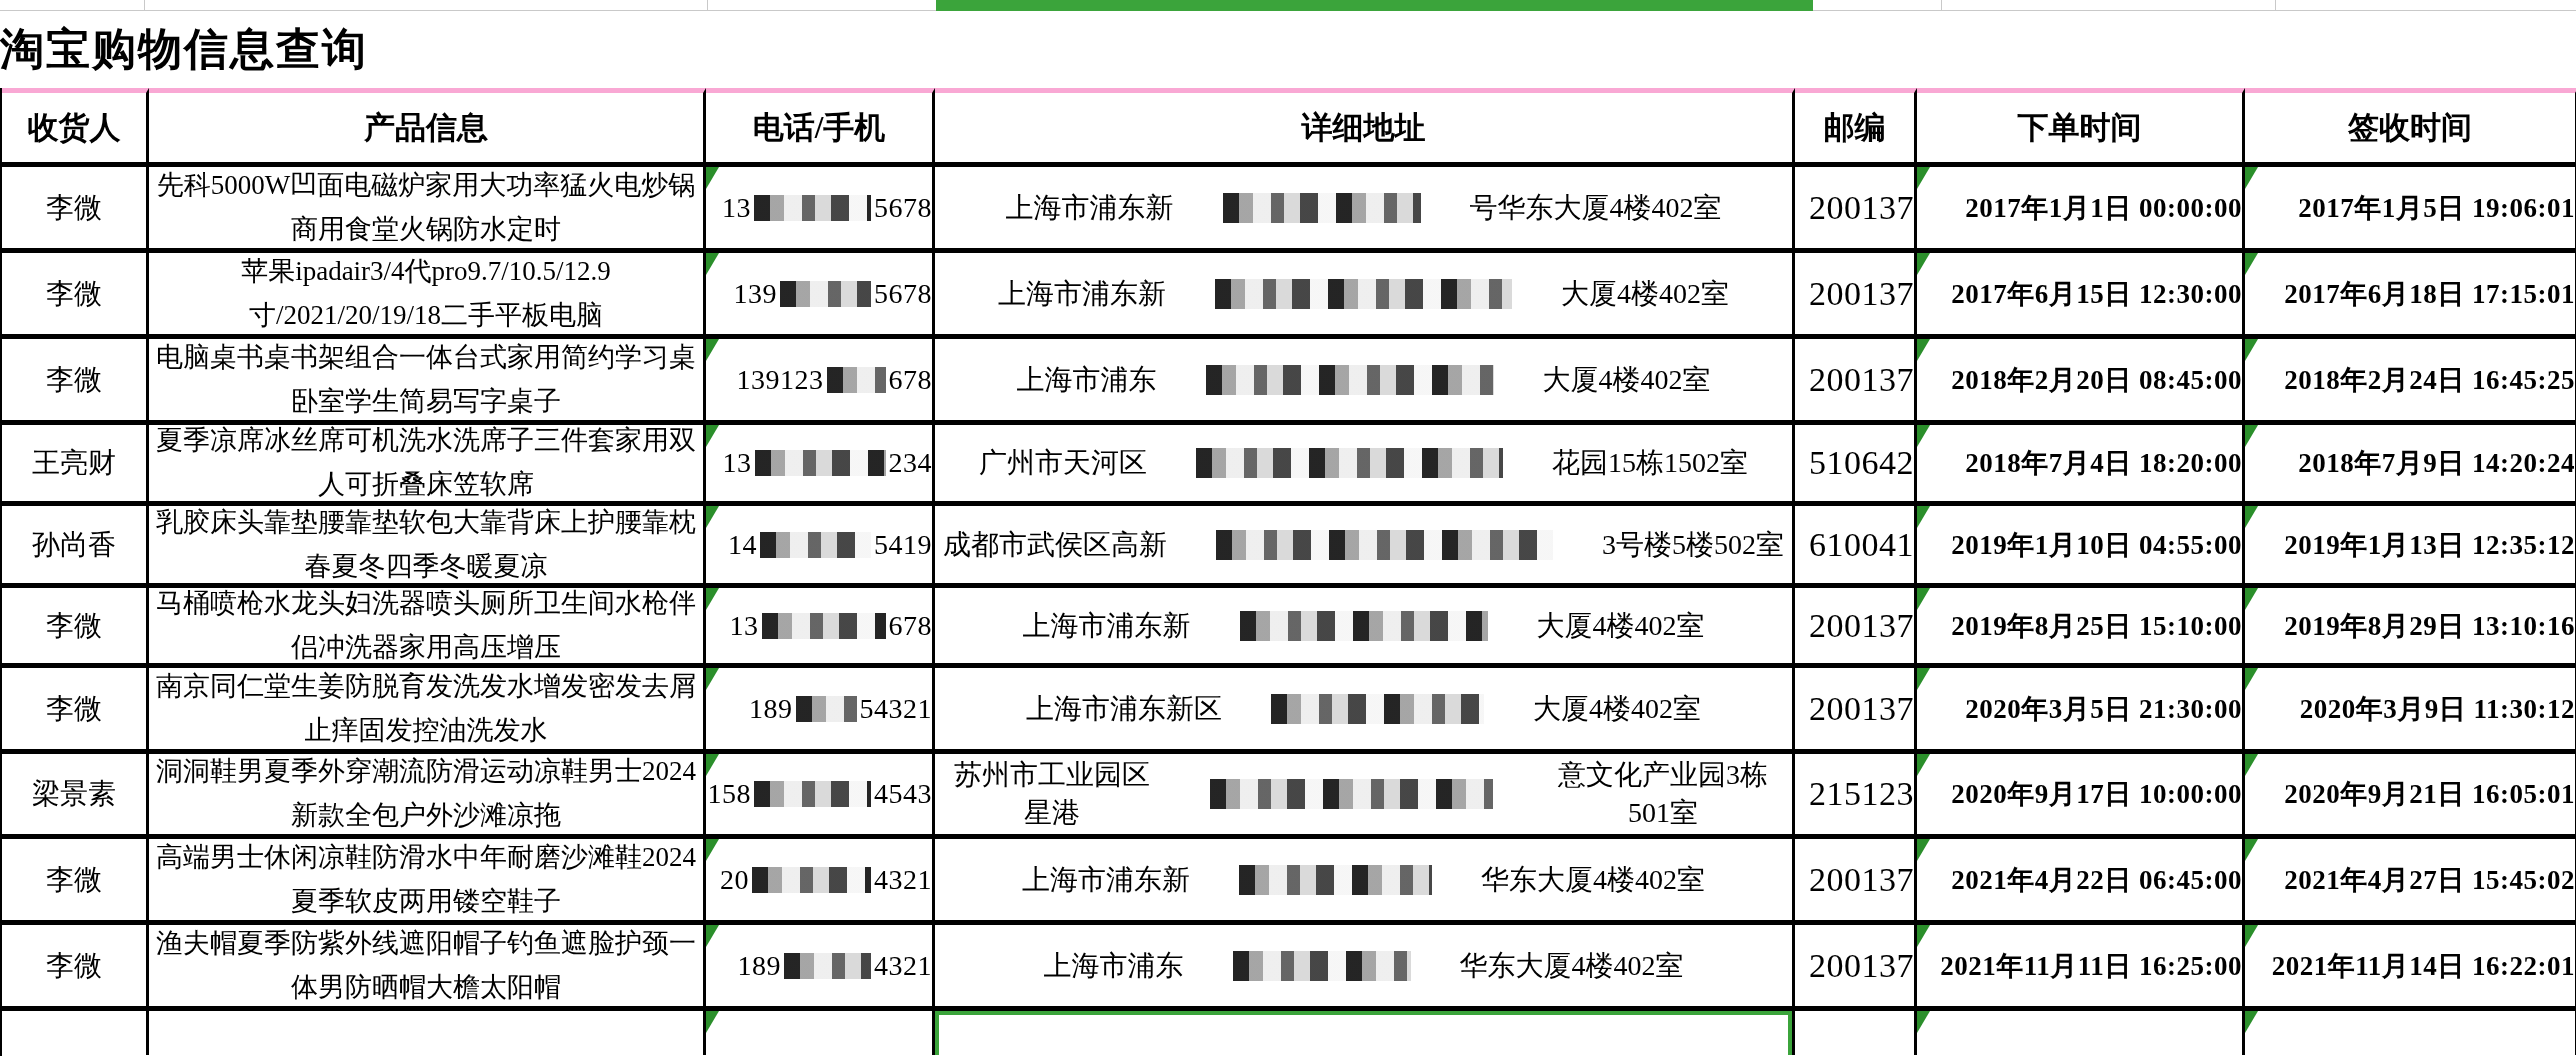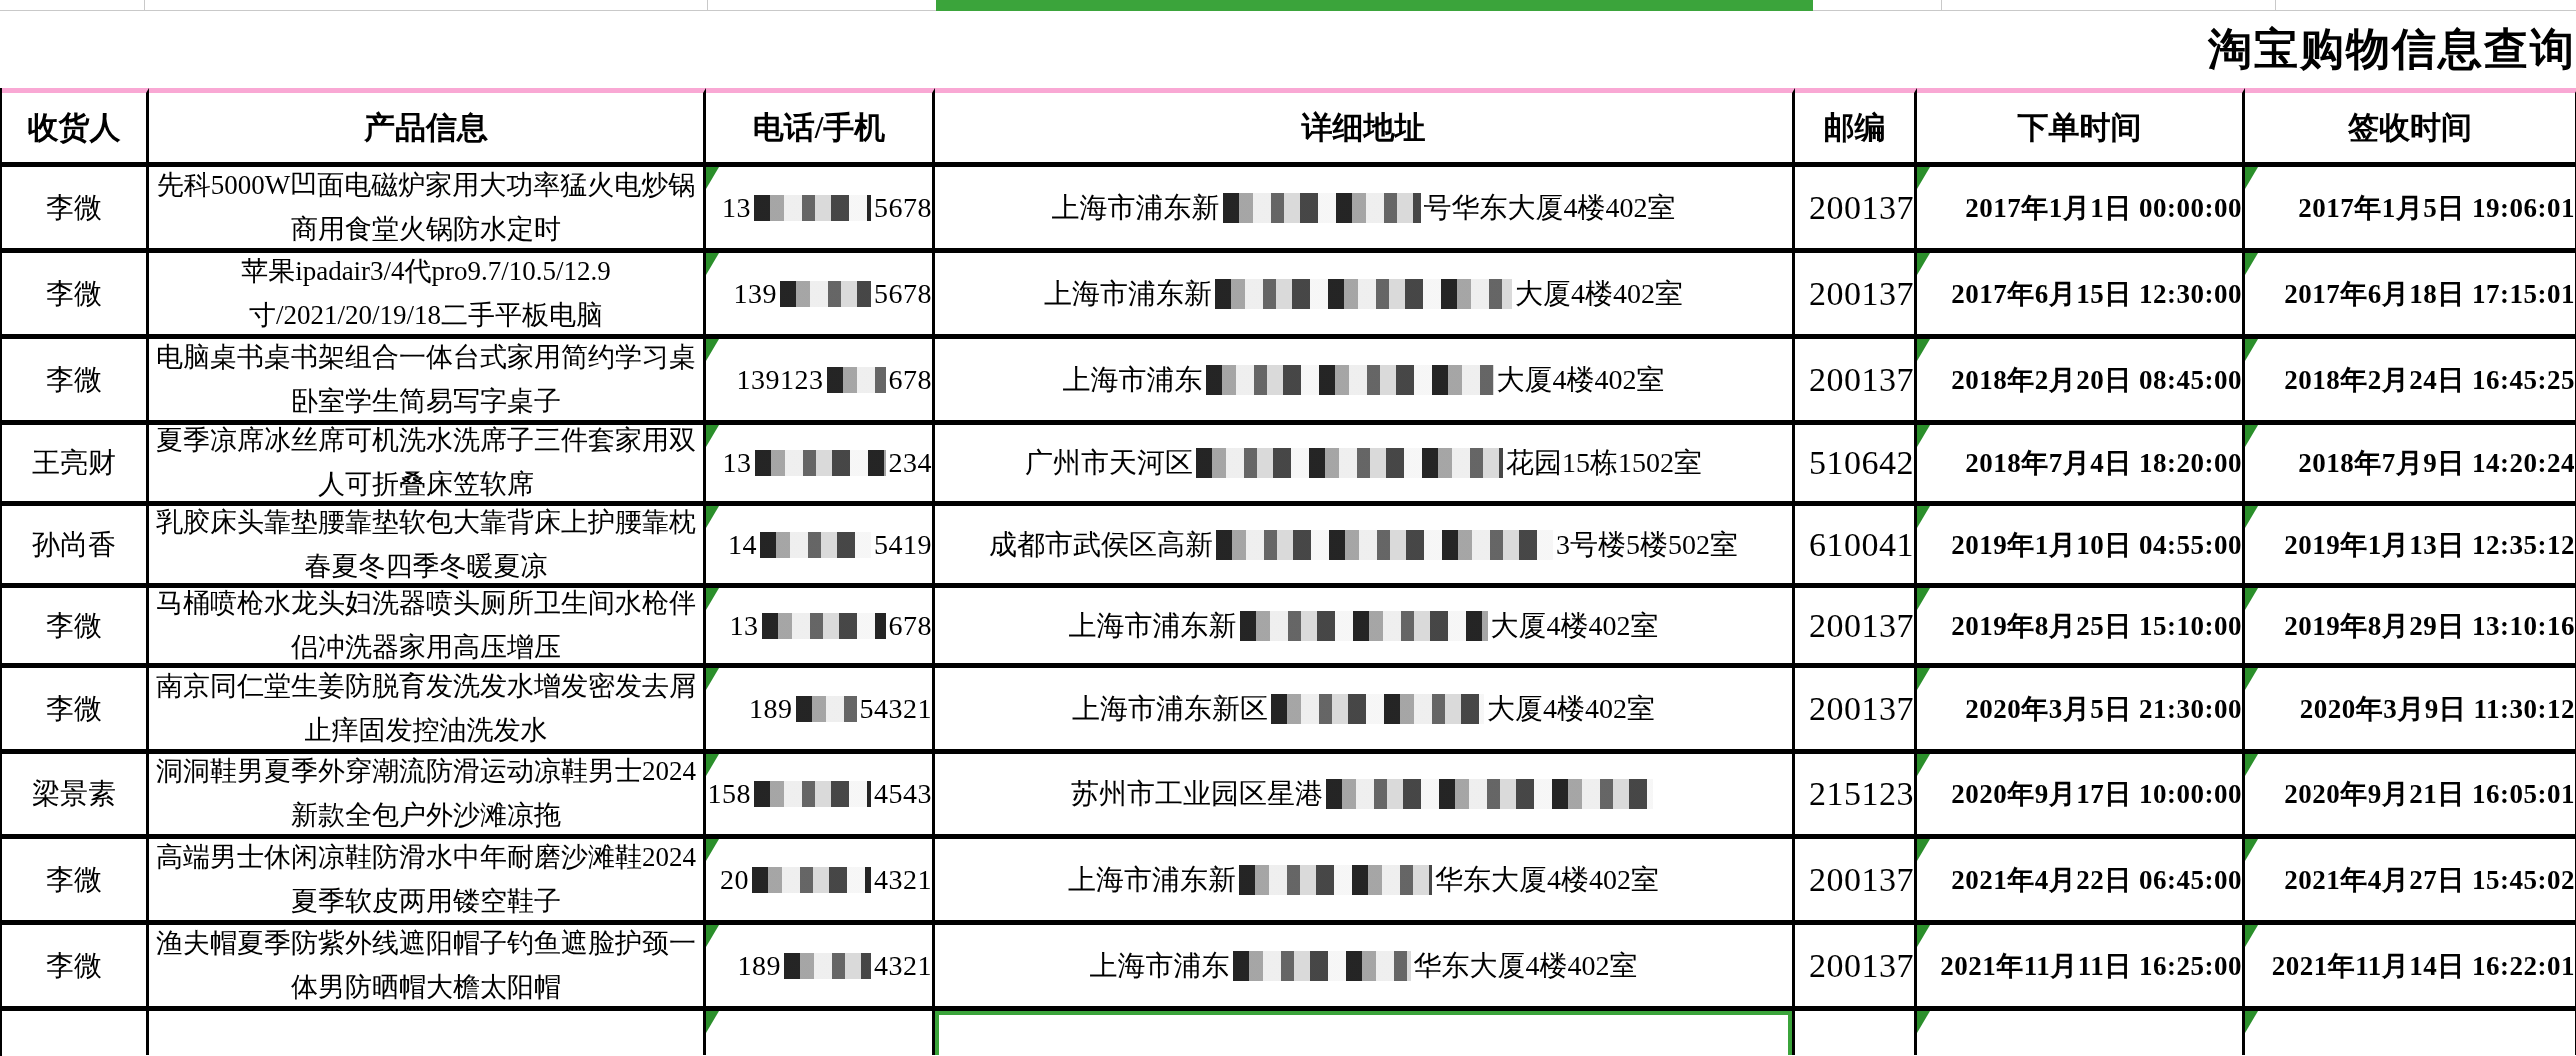--- a/index.html
+++ b/index.html
@@ -17,21 +17,21 @@
     border-bottom:1px solid #c9c9c9;
     background:#fff;
   }
   .topstrip .tick{position:absolute;top:0;width:1px;height:10px;background:#c9c9c9;}
   .sel-top-bar{
     position:absolute;top:0;left:936px;width:877px;height:11px;
     z-index:3;
   }
   
   .title-row{
-    height:77px;display:flex;align-items:center;justify-content:flex-end;
+    height:77px;display:flex;align-items:center;justify-content:flex-start;
   }
   .title-row h1{
     margin:0;font-size:44px;font-weight:bold;letter-spacing:2px;
     font-family:"Liberation Serif","DejaVu Serif",serif;
   }
   
   #grid{
     display:grid;
     grid-template-columns:147px 557px 229px 860px 122px 328px 333px;
     grid-template-rows:79px 86px 86px 86px 81px 82px 80px 86px 85px 86px 86px 44px;
@@ -50,21 +50,21 @@
     font-size:28px;
   }
   .hdr{
     border-top:5px solid #f9a8d4;
     font-weight:bold;font-size:31px;
   }
   .prod{
     font-size:27px;line-height:1.62;padding:0 0;
   }
   .phone,.postal,.time{font-size:28px;letter-spacing:0.5px;justify-content:flex-end;}
-  .addr{font-size:28px;padding:0 8px;}
+  .addr{font-size:28px;padding:0 8px;gap:46px;}
   .postal{font-size:34px;}
   .time{font-size:27px;font-weight:bold;}
   
   .mosaic{
     display:inline-block;vertical-align:middle;
     height:30px;margin:0 3px;
     background-image:repeating-linear-gradient(90deg,
       rgba(25,25,25,.95) 0 16px,
       rgba(150,150,150,.85) 16px 30px,
       rgba(238,238,238,.95) 30px 48px,
@@ -277,20 +277,21 @@
         </div><div class="c prod">
           <span>洞洞鞋男夏季外穿潮流防滑运动凉鞋男士2024新款全包户外沙滩凉拖</span>
         </div><div class="c phone">
           <span class="tri"></span>
           <span>158</span>
           <span class="mosaic" style="width: 117px;"></span>
           <span>4543</span>
         </div><div class="c addr">
           <span>苏州市工业园区星港</span>
           <span class="mosaic" style="width: 327px;"></span>
+          <span>意文化产业园3栋501室</span>
         </div><div class="c postal">
           <span>215123</span>
         </div><div class="c time">
           <span class="tri"></span>
           <span>2020年9月17日 10:00:00</span>
         </div><div class="c time">
           <span class="tri"></span>
           <span>2020年9月21日 16:05:01</span>
         </div></div>
       <div class="row"><div class="c rec">

